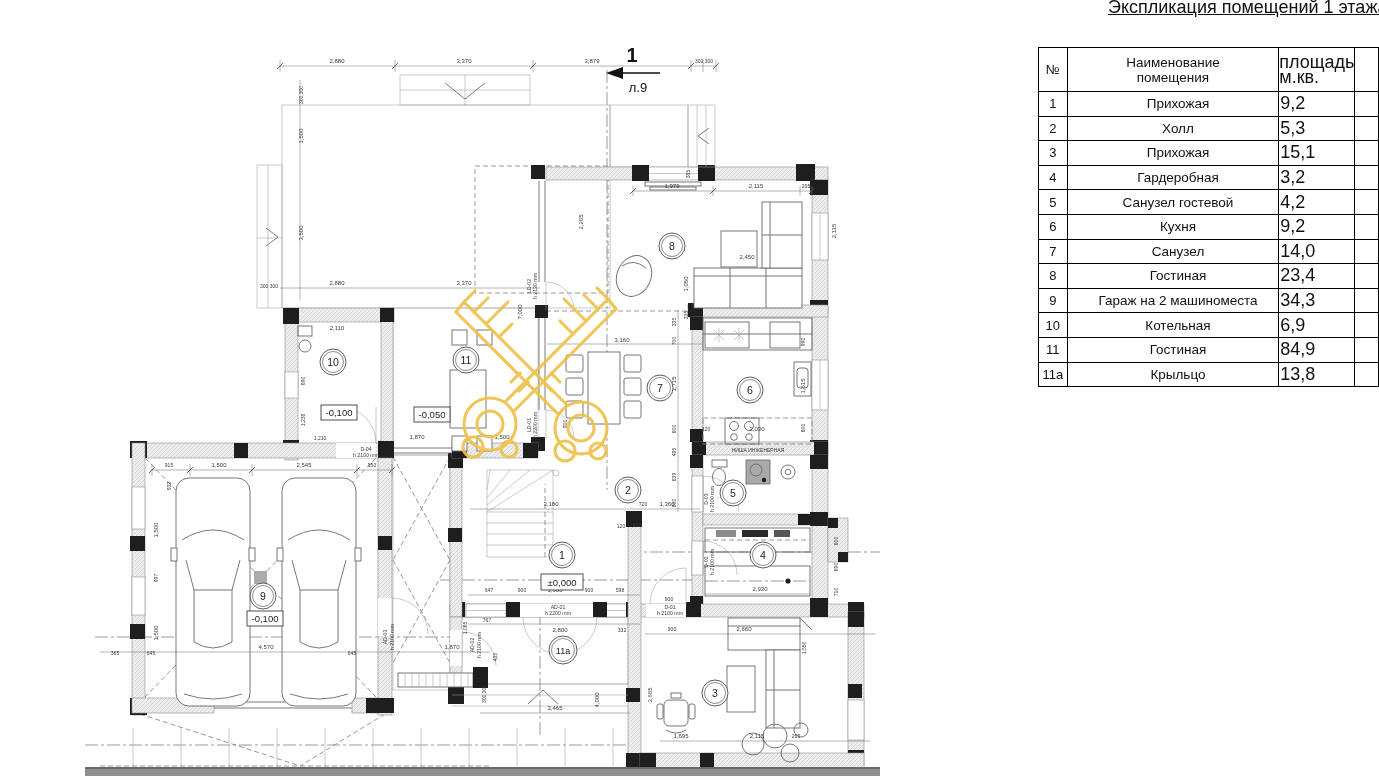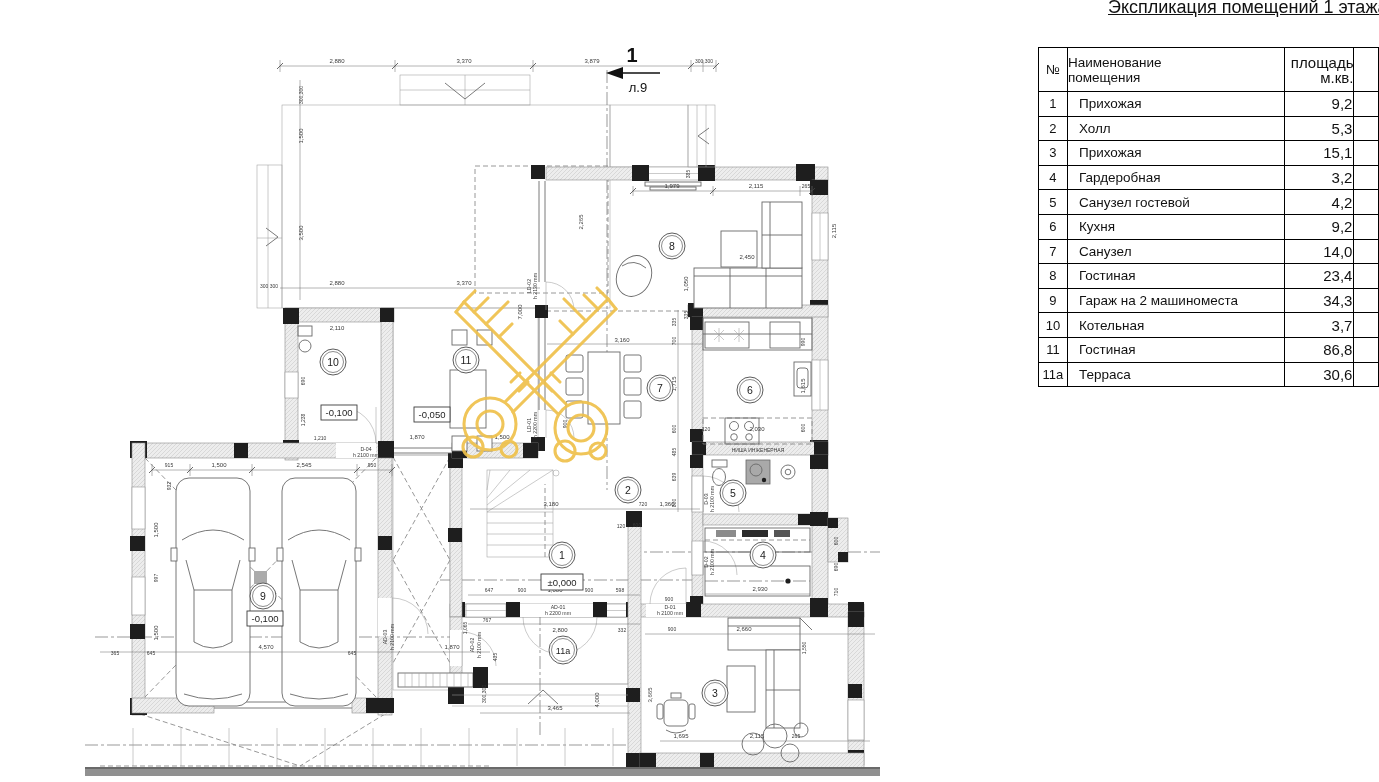--- a/index.html
+++ b/index.html
@@ -4,22 +4,22 @@
 <style>
   html,body{margin:0;padding:0;background:#fff;}
   #sheet{position:relative;width:1379px;height:782px;background:#fff;overflow:hidden;
          font-family:"Liberation Sans",sans-serif;}
   
   #tbl-title{position:absolute;left:1108px;top:-3px;font-size:18px;color:#111;
              text-decoration:underline;white-space:nowrap;}
   #expl{position:absolute;left:1038px;top:47px;border-collapse:collapse;table-layout:fixed;}
   #expl td,#expl th{border:1px solid #000;color:#111;font-weight:normal;vertical-align:middle;}
   #expl .c-num{width:27px;text-align:center;font-size:13px;}
-  #expl .c-name{width:228px;text-align:left;padding-left:11px;font-size:13.5px;}
-  #expl .c-area{width:68px;text-align:right;font-size:15px;}
+  #expl .c-name{width:228px;text-align:center;padding-left:11px;font-size:13.5px;}
+  #expl .c-area{width:68px;text-align:left;font-size:18px;}
   #expl .c-x{width:26px;}
   #expl thead td{height:43px;text-align:center;font-size:13px;line-height:15px;padding:0;}
   #expl tbody td{height:23.6px;padding-top:0;padding-bottom:0;}
   
   #plan{position:absolute;left:0;top:0;}
   .w{fill:url(#wh);stroke:#8c8c8c;stroke-width:.6;}
   .p{fill:#1e1e1e;stroke:none;}
   .ln{stroke:#6b6b6b;fill:none;stroke-width:.9;}
   .thin{stroke:#9f9f9f;fill:none;stroke-width:.55;}
   .furn{stroke:#686868;fill:#fff;stroke-width:.9;}
@@ -716,31 +716,31 @@
         </tr>
         <tr>
           <td class="c-num">9</td>
           <td class="c-name">Гараж на 2 машиноместа</td>
           <td class="c-area">34,3</td>
           <td class="c-x"></td>
         </tr>
         <tr>
           <td class="c-num">10</td>
           <td class="c-name">Котельная</td>
-          <td class="c-area">3,7</td>
+          <td class="c-area">6,9</td>
           <td class="c-x"></td>
         </tr>
         <tr>
           <td class="c-num">11</td>
           <td class="c-name">Гостиная</td>
-          <td class="c-area">86,8</td>
+          <td class="c-area">84,9</td>
           <td class="c-x"></td>
         </tr>
         <tr>
           <td class="c-num">11а</td>
-          <td class="c-name">Терраса</td>
-          <td class="c-area">30,6</td>
+          <td class="c-name">Крыльцо</td>
+          <td class="c-area">13,8</td>
           <td class="c-x"></td>
         </tr>
       </tbody>
 </table>
 
 </div>
 
 </body></html>

